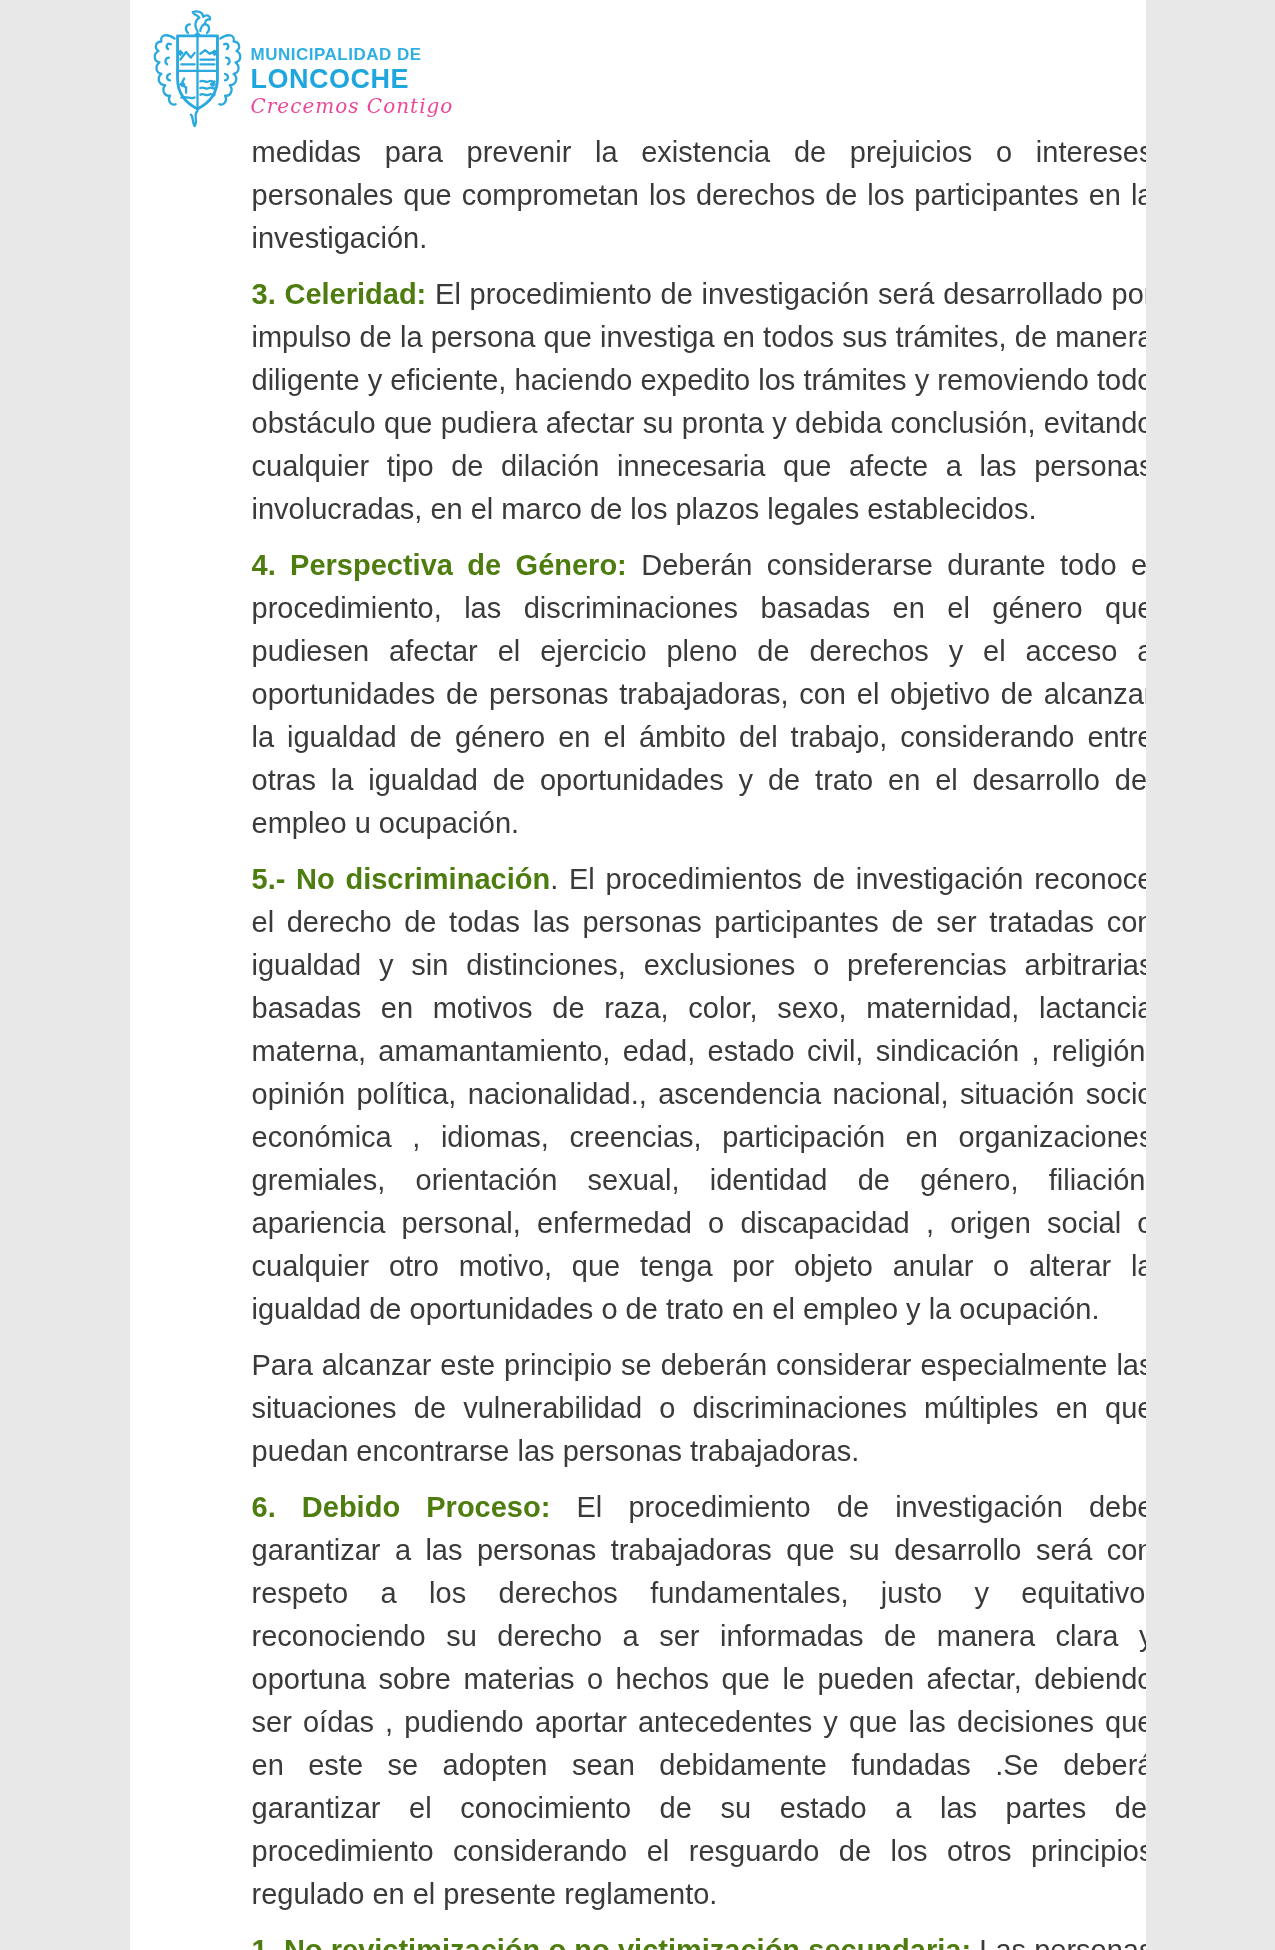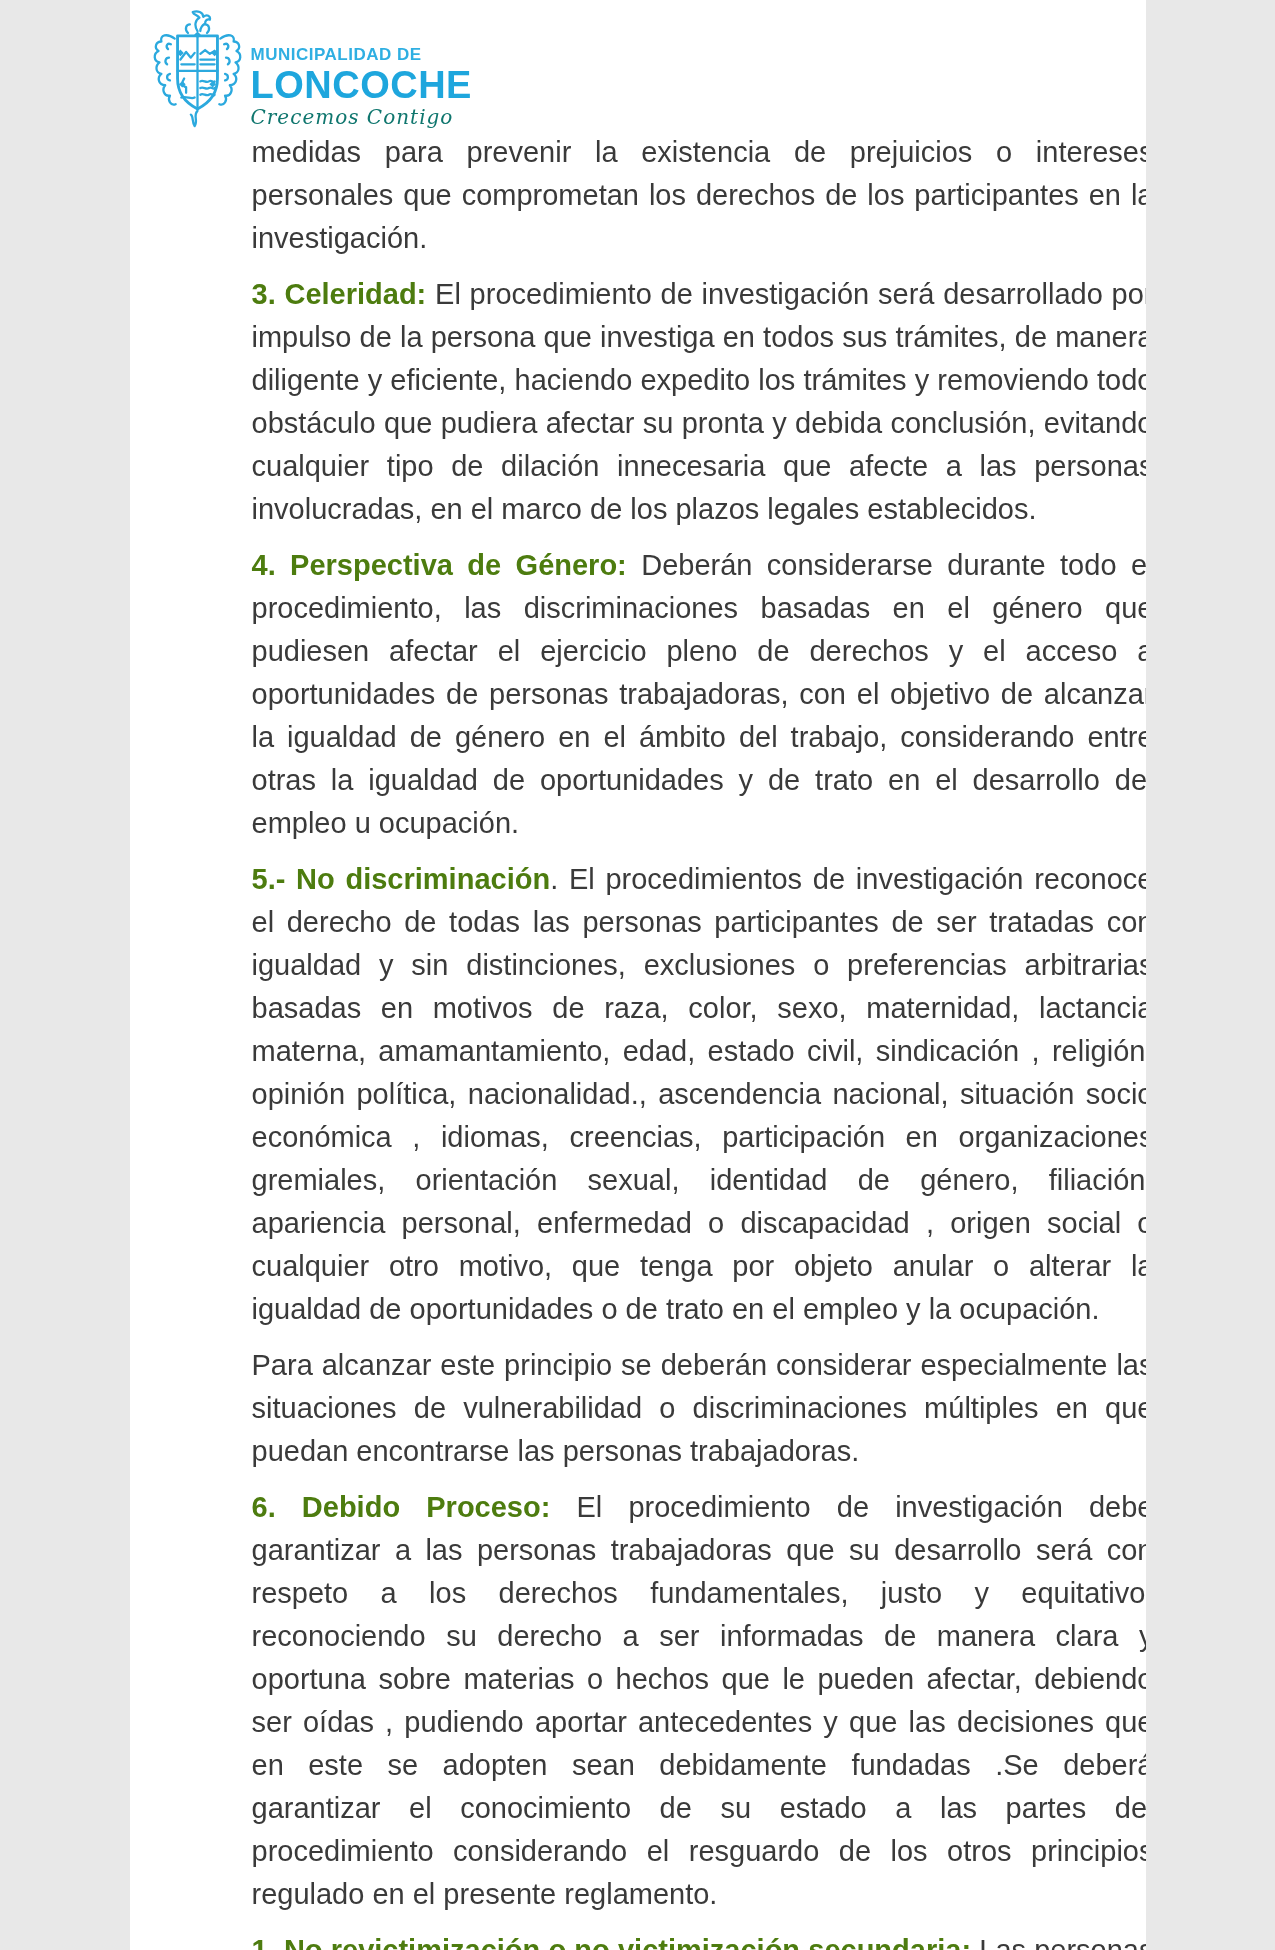--- a/index.html
+++ b/index.html
@@ -9,22 +9,22 @@
     background:#ffffff;
     margin:0 auto;
     overflow:hidden;
     font-family:"Liberation Sans","DejaVu Sans",sans-serif;
   }
   
   .logo{position:absolute;top:10px;left:20px;display:flex;align-items:flex-start;}
   .crest{flex:0 0 auto;}
   .logo-text{margin-left:6px;padding-top:36px;line-height:1;}
   .logo-line1{font-size:17px;font-weight:600;letter-spacing:.5px;color:#2fafe2;}
-  .logo-line2{font-size:38px;font-weight:800;letter-spacing:.5px;color:#1ea6dd;margin-top:3px;}
-  .logo-line3{font-family:"DejaVu Serif","Liberation Serif",serif;font-style:italic;font-size:20px;color:#0f766e;margin-top:3px;letter-spacing:1px;}
+  .logo-line2{font-size:27px;font-weight:800;letter-spacing:.5px;color:#1ea6dd;margin-top:3px;}
+  .logo-line3{font-family:"DejaVu Serif","Liberation Serif",serif;font-style:italic;font-size:20px;color:#ec4899;margin-top:3px;letter-spacing:1px;}
   
   .content{
     position:absolute;top:131px;left:122px;width:918px;
     font-size:29px;line-height:43px;color:#3a3a3a;
     text-align:justify;
   }
   .content p{margin:0 16px 13px 0;}
   .hd{color:#4d7c0f;font-weight:700;}
   
   .pagenum{position:absolute;top:1783px;left:1107px;width:62px;height:60px;}

